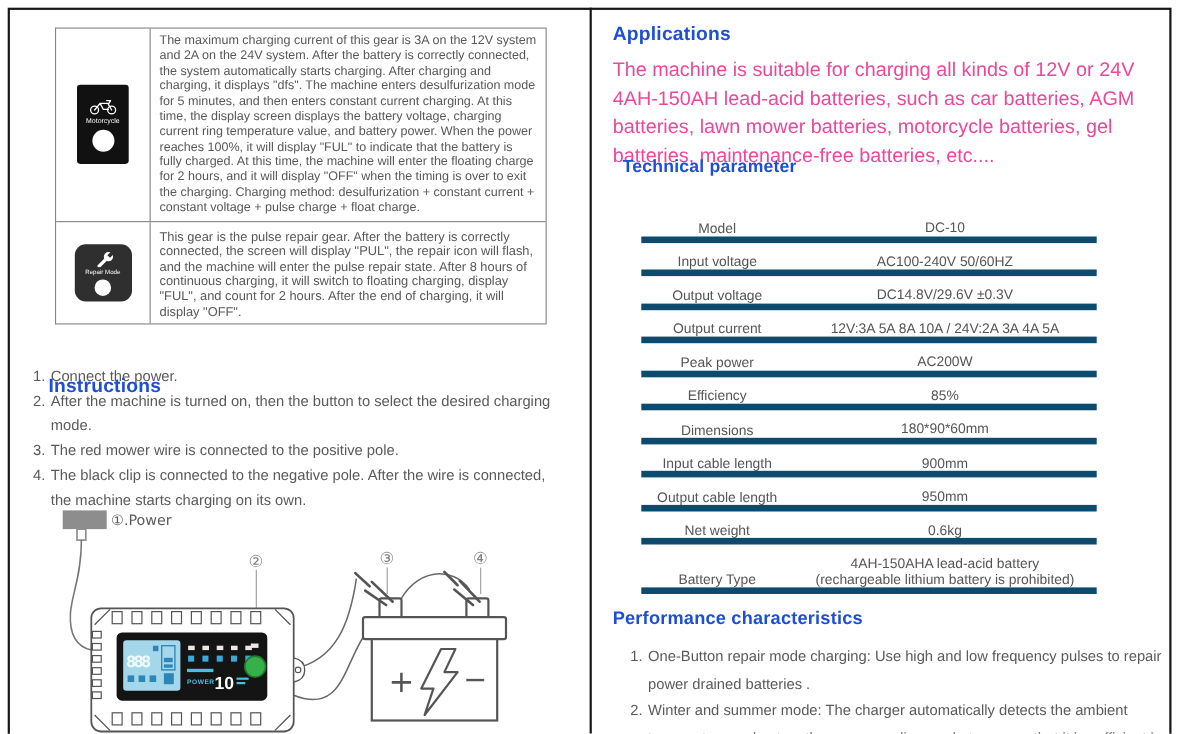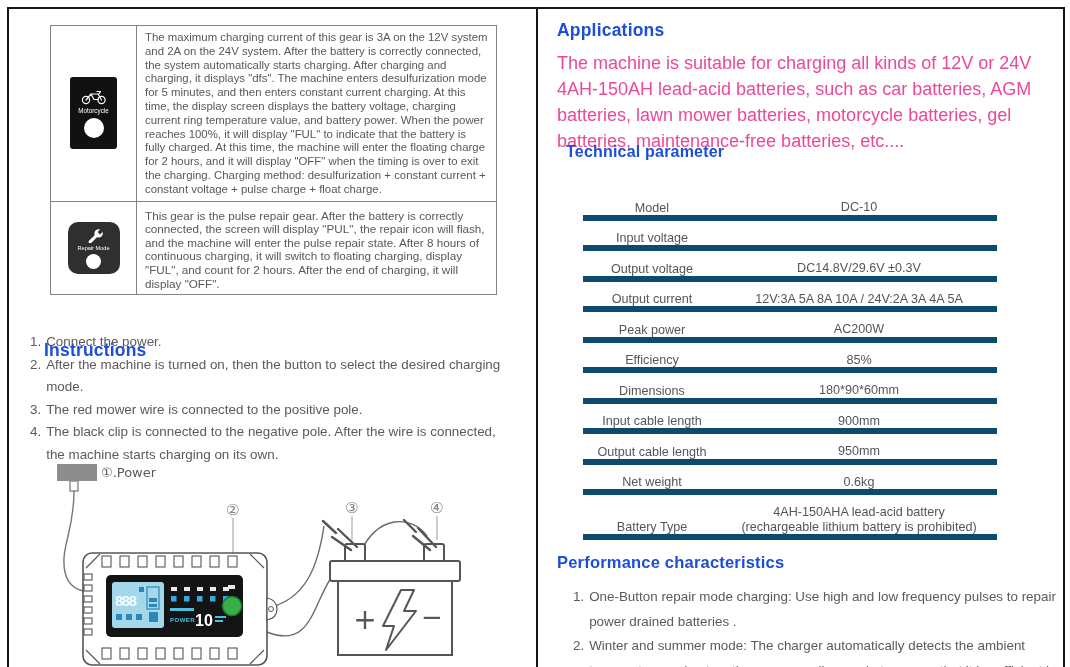--- a/index.html
+++ b/index.html
@@ -256,20 +256,21 @@
 
   <div class="h-title h-technical">Technical parameter</div>
 
   <div class="tech-table">
     <div class="t-row">
       <div class="t-label">Model</div>
       <div class="t-value">DC-10</div>
     </div>
     <div class="t-row">
       <div class="t-label">Input voltage</div>
+      <div class="t-value">AC100-240V 50/60HZ</div>
     </div>
     <div class="t-row">
       <div class="t-label">Output voltage</div>
       <div class="t-value">DC14.8V/29.6V ±0.3V</div>
     </div>
     <div class="t-row">
       <div class="t-label">Output current</div>
       <div class="t-value">12V:3A 5A 8A 10A / 24V:2A 3A 4A 5A</div>
     </div>
     <div class="t-row">

